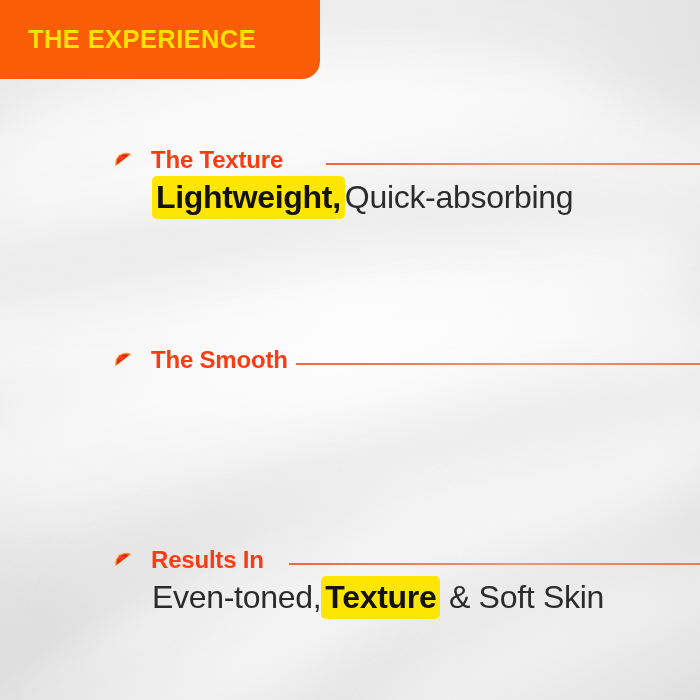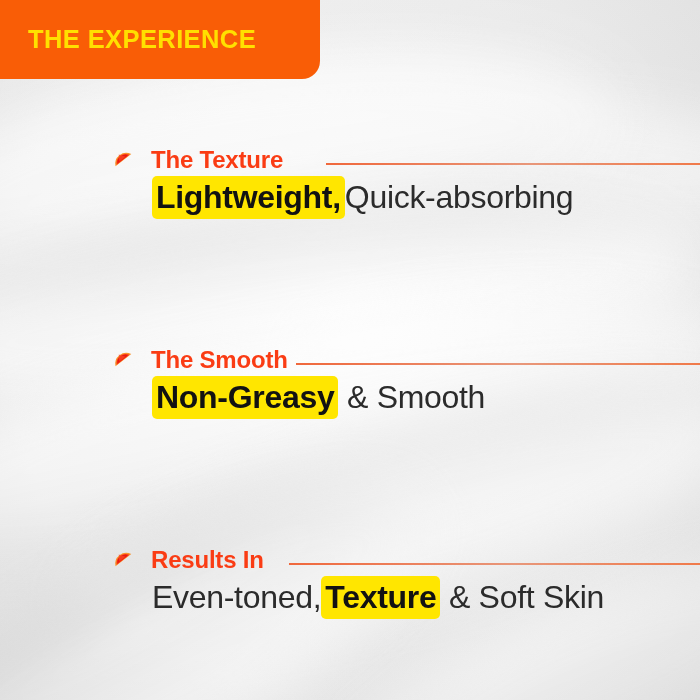--- a/index.html
+++ b/index.html
@@ -254,23 +254,20 @@
             <path d="M4 12 A11 11 0 0 1 24 12 Z" fill="#f9922a"></path>
             <path d="M6 11.4 A9.2 9.2 0 0 1 22 11.4 Z" fill="#f5321a"></path>
             <path d="M7.6 10.9 A7.4 7.4 0 0 1 20.4 10.9 Z" fill="#e8190f"></path>
             <path d="M10 10.6 L13.9 4.6 L17.8 10.6 Z" fill="#f94a25" opacity=".75"></path>
           </g>
         </svg>
       </span>
       <span class="row-title">The Smooth</span>
       <span class="rule rule-2"></span>
     </div>
-    <div class="row-sub">
-      <span class="hl">Non-Greasy</span>&nbsp;<span class="plain">&amp; Smooth</span>
-    </div>
   </div>
 
   <div class="row row-3">
     <div class="row-head">
       <span class="fruit-icon">
         <svg viewBox="0 0 28 26" width="28" height="26" aria-hidden="true">
           <g transform="rotate(-38 14 13)">
             <path d="M4 12 A11 11 0 0 1 24 12 Z" fill="#f9922a"></path>
             <path d="M6 11.4 A9.2 9.2 0 0 1 22 11.4 Z" fill="#f5321a"></path>
             <path d="M7.6 10.9 A7.4 7.4 0 0 1 20.4 10.9 Z" fill="#e8190f"></path>

